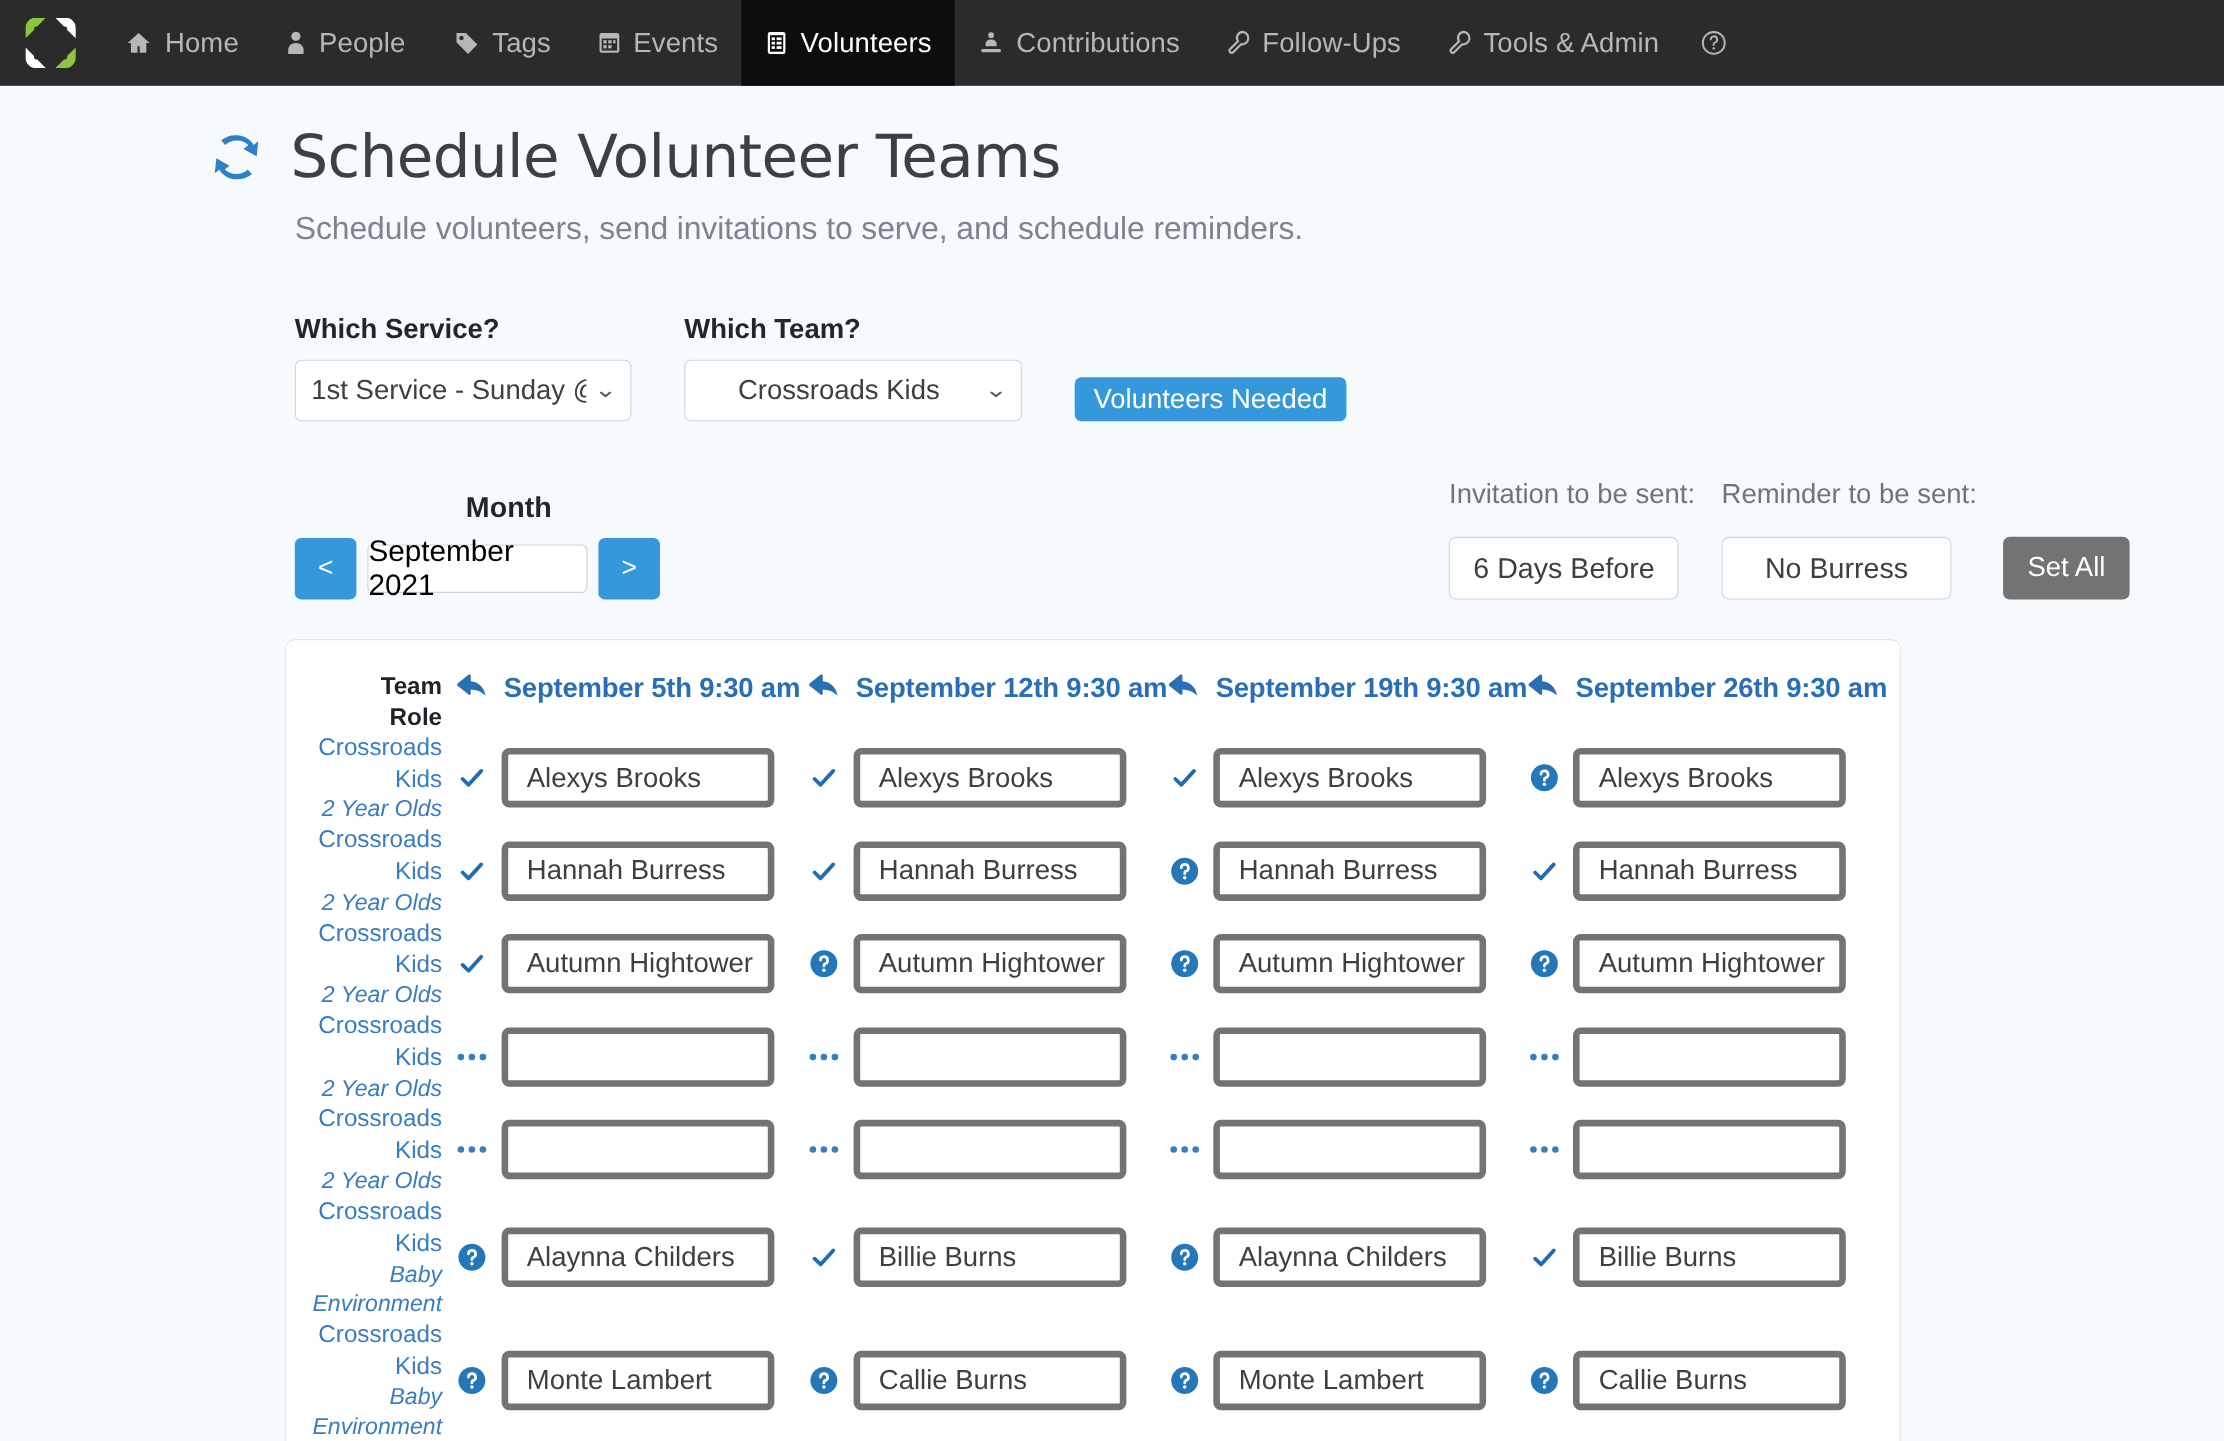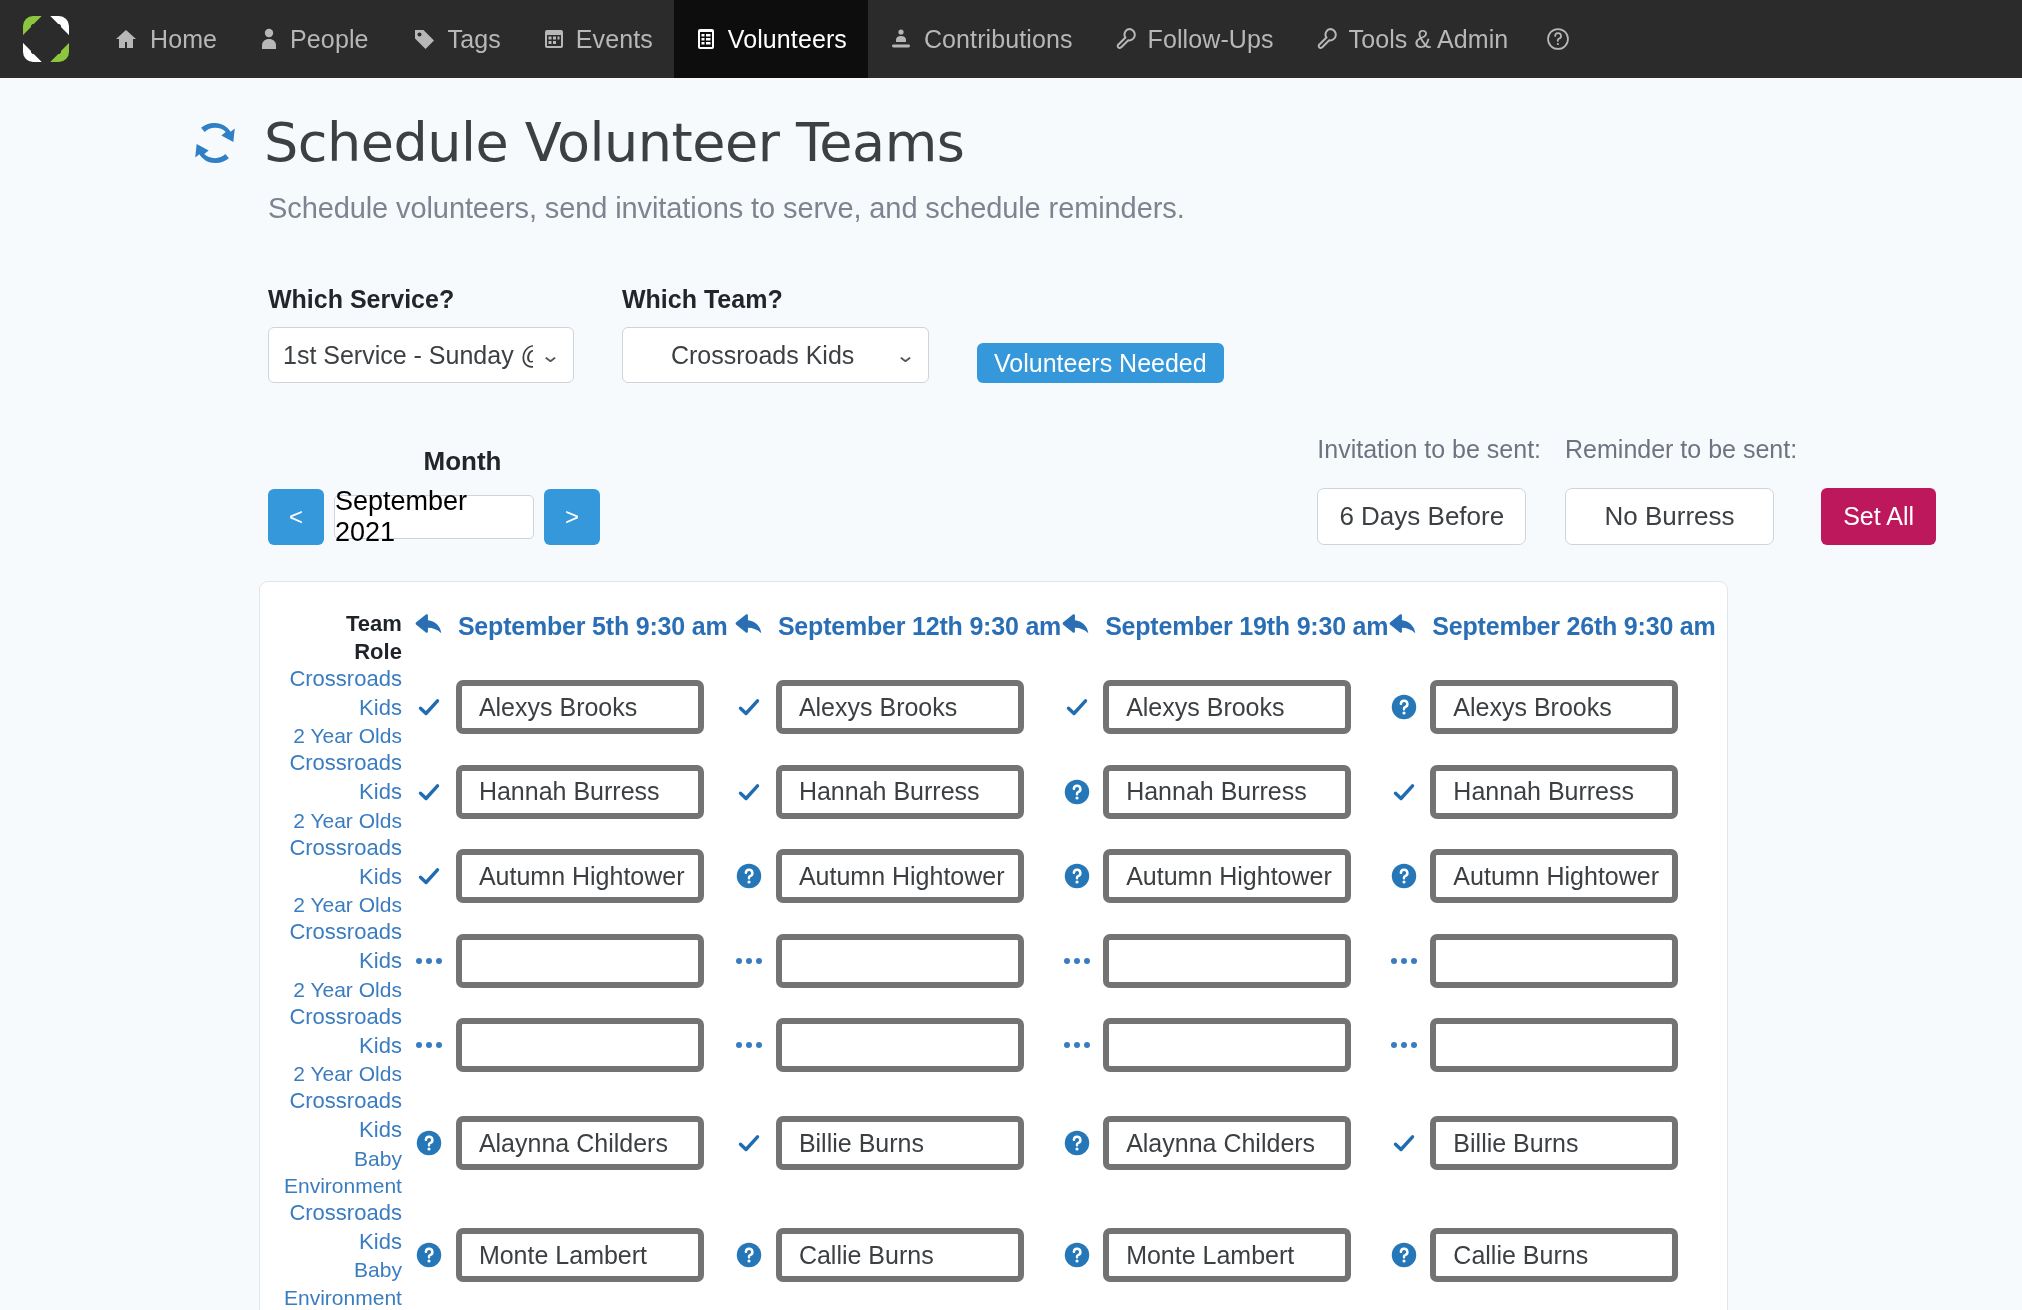--- a/index.html
+++ b/index.html
@@ -109,21 +109,21 @@
   .caret {
     font-size: 20px; color: #555; line-height: 1;
     transform: scaleX(1.25); display: inline-block;
   }
   .btn {
     border: none; border-radius: 6px; cursor: pointer;
     font-family: "Liberation Sans", sans-serif;
     color: #fff;
   }
   .btn-blue { background: #3498db; }
-  .btn-green { background: #be185d; }
+  .btn-green { background: #737373; }
   .btn-vol {
     height: 40px; padding: 0 17px; font-size: 25px;
     margin-bottom: 0;
   }
 
   
   .midrow {
     display: flex; align-items: flex-end;
     padding: 52px 0 0 0;
     position: relative;
@@ -198,21 +198,21 @@
     letter-spacing: -0.2px; cursor: pointer;
   }
   td.role-cell {
     text-align: right;
     padding: 0 12px 0 0;
     vertical-align: middle;
     width: 150px;
     line-height: 1.3;
   }
   .role-team { color: #3a7cc0; font-size: 22px; display: block; cursor: pointer; }
-  .role-sub  { color: #3a7cc0; font-size: 21px; display: block; cursor: pointer; }
+  .role-sub  { color: #3a7cc0; font-size: 21px; font-style: italic; display: block; cursor: pointer; }
 
   td.slot {
     padding: 8px 30px 8px 0;
     vertical-align: middle;
   }
   .slot-inner { display: flex; align-items: center; gap: 11px; }
   .status { width: 31px; flex: none; display: flex; align-items: center; justify-content: center; cursor: pointer; }
   .name-box {
     width: 248px; height: 54px;
     border: 6px solid #737373; border-radius: 7px;

